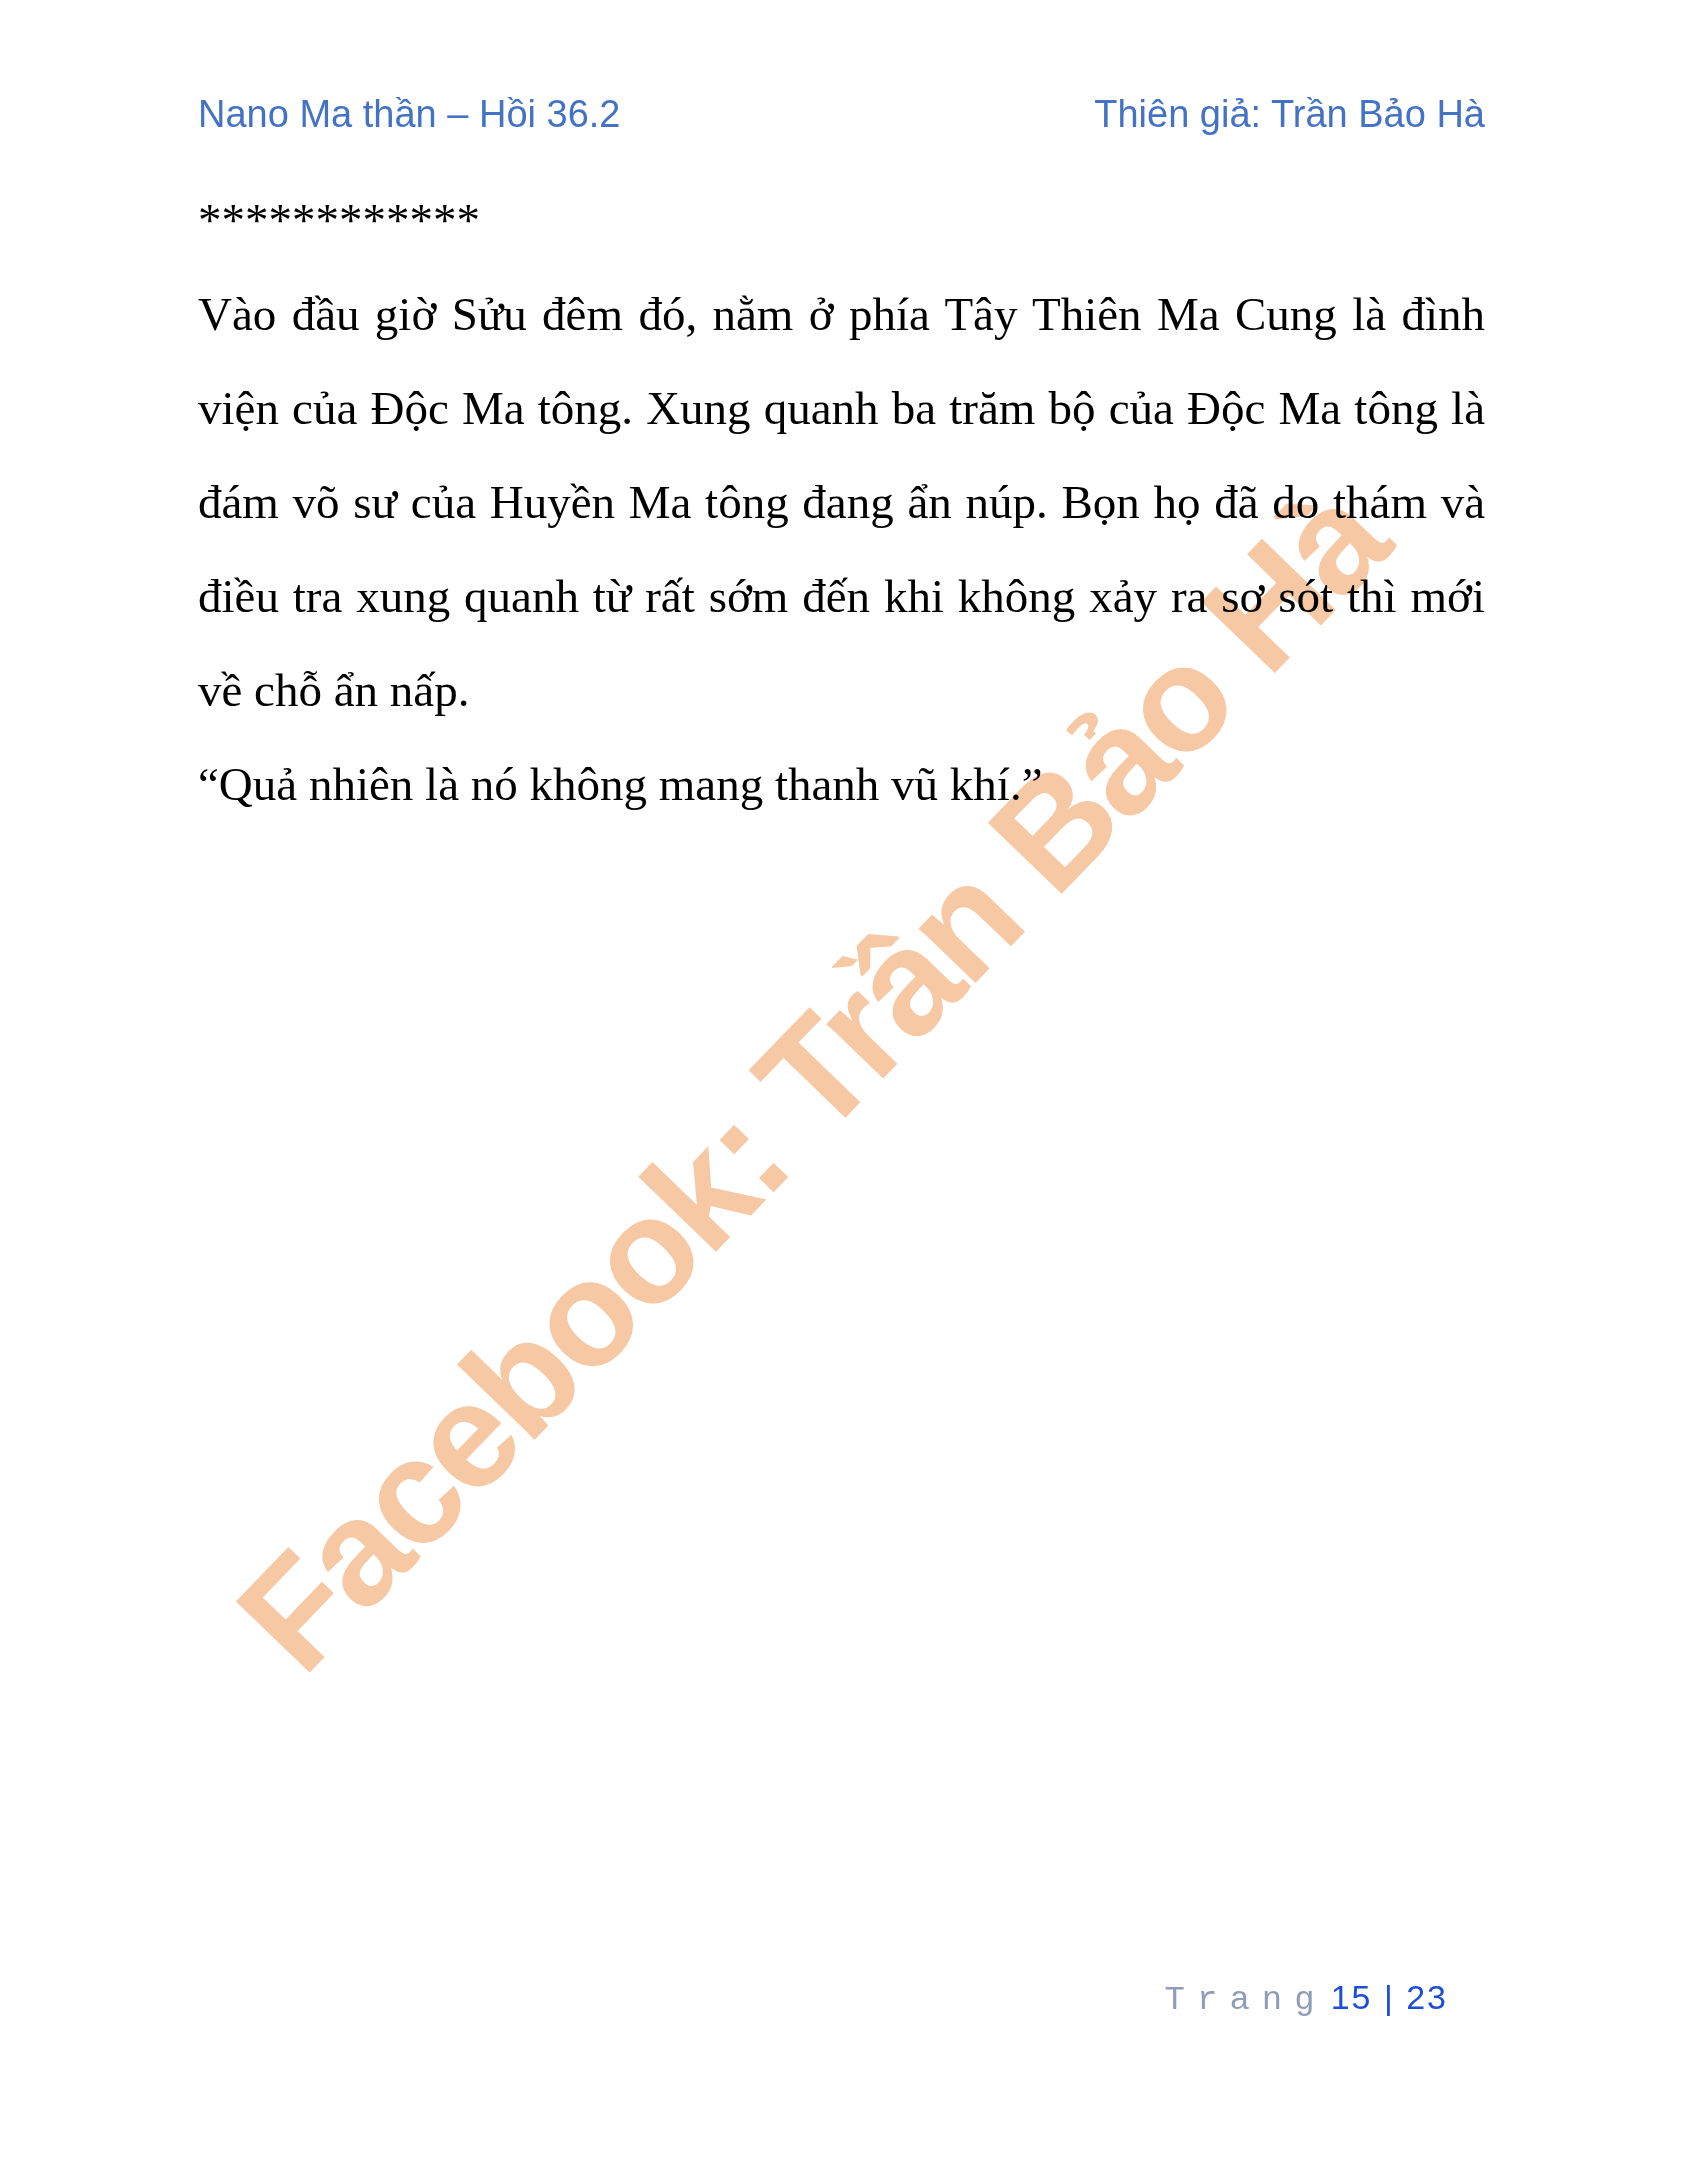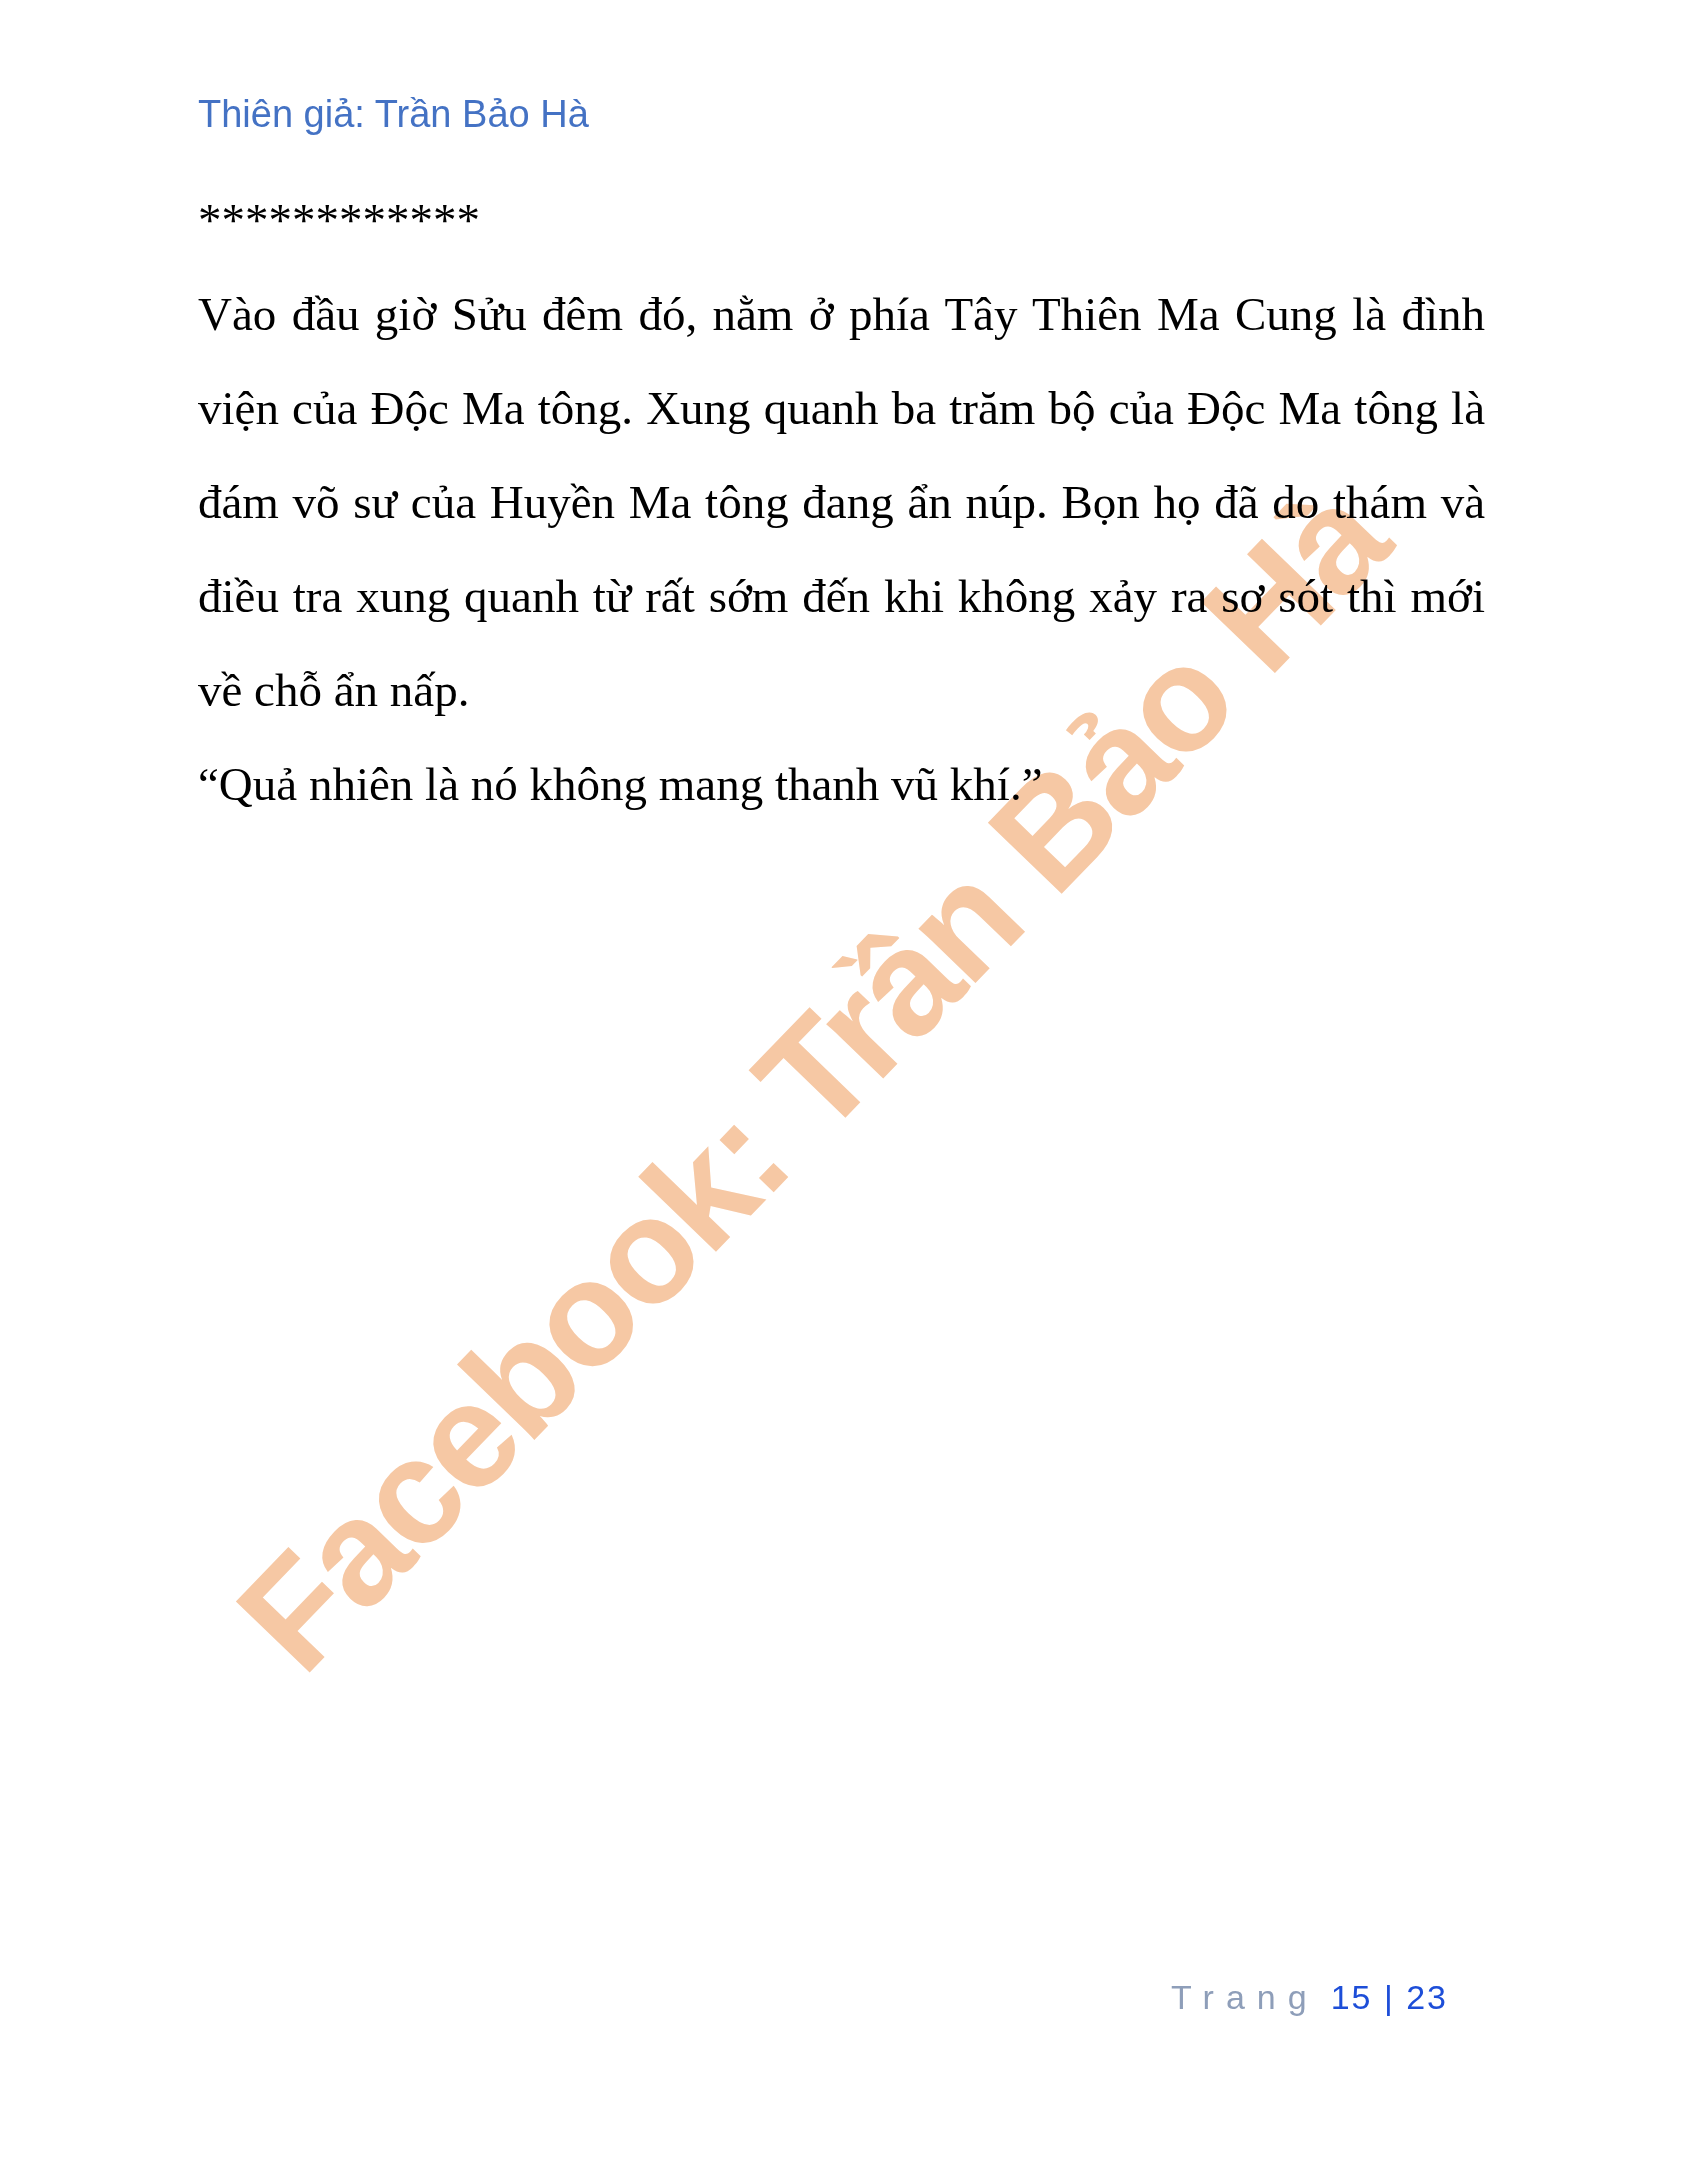--- a/index.html
+++ b/index.html
@@ -64,37 +64,39 @@
     top: 1978px;
     right: 235px;
     z-index: 1;
     font-family: "Liberation Sans", sans-serif;
     font-size: 34px;
     white-space: nowrap;
   }
   .footer-label {
     color: #8E9EB9;
     letter-spacing: 12px;
-    margin-right: 12px;
+    margin-right: 4px;
+    font-family: Liberation Mono, monospace;
   }
   .footer-value {
     color: #1d4ed8;
     letter-spacing: 2px;
   }
 </style>
 </head>
 <body>
 
 <div class="page">
 
   <div class="watermark">
     <span>Facebook: Trần Bảo Hà</span>
   </div>
 
   <div class="header">
+    <span class="header-left">Nano Ma thần – Hồi 36.2</span>
     <span class="header-right">Thiên giả: Trần Bảo Hà</span>
   </div>
 
   <div class="content">
     <p>************</p>
     <p>Vào đầu giờ Sửu đêm đó, nằm ở phía Tây Thiên Ma Cung là đình viện của Độc Ma tông. Xung quanh ba trăm bộ của Độc Ma tông là đám võ sư của Huyền Ma tông đang ẩn núp. Bọn họ đã do thám và điều tra xung quanh từ rất sớm đến khi không xảy ra sơ sót thì mới về chỗ ẩn nấp.</p>
     <p>“Quả nhiên là nó không mang thanh vũ khí.”</p>
   </div>
 
   <div class="footer">

